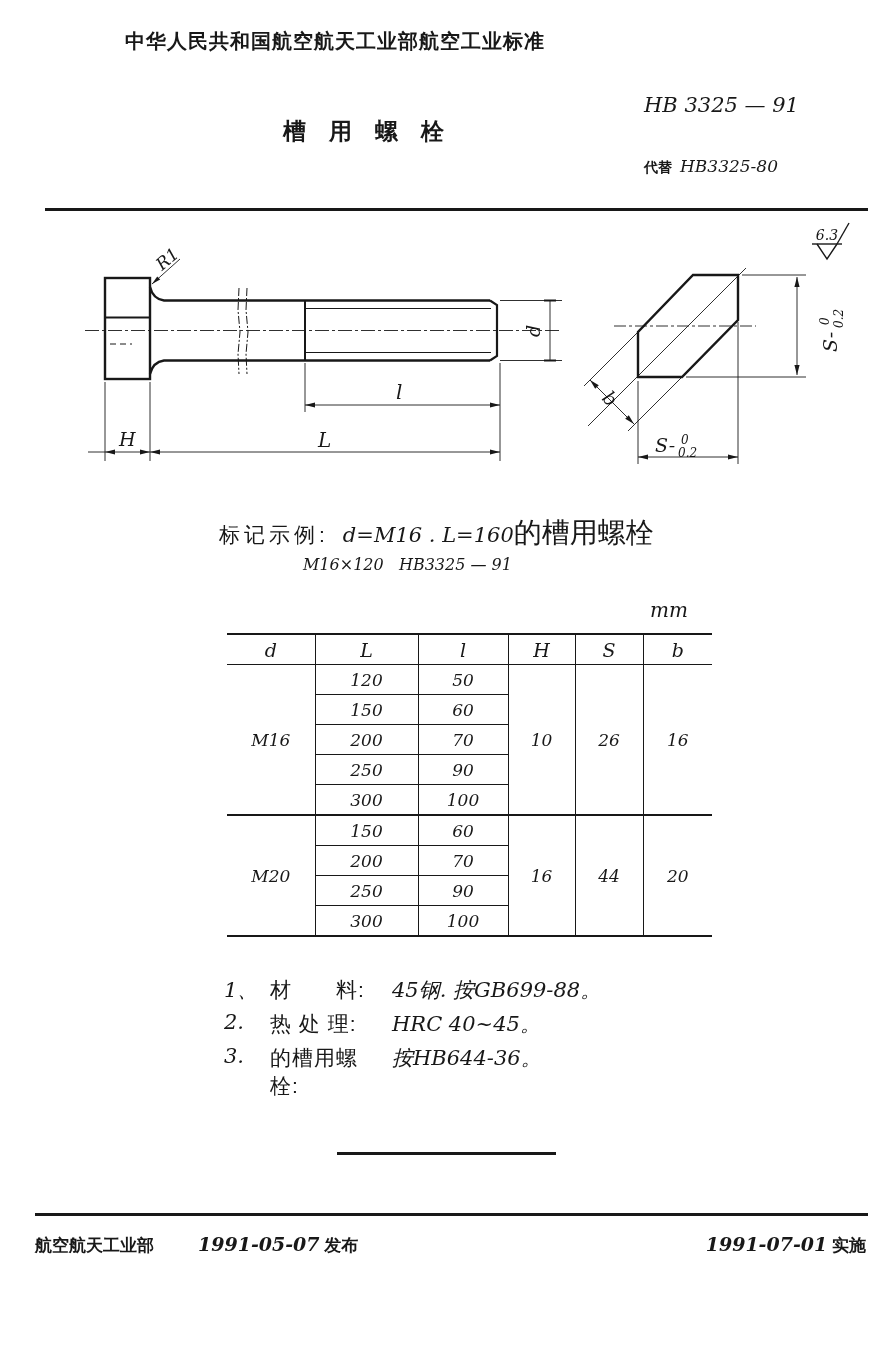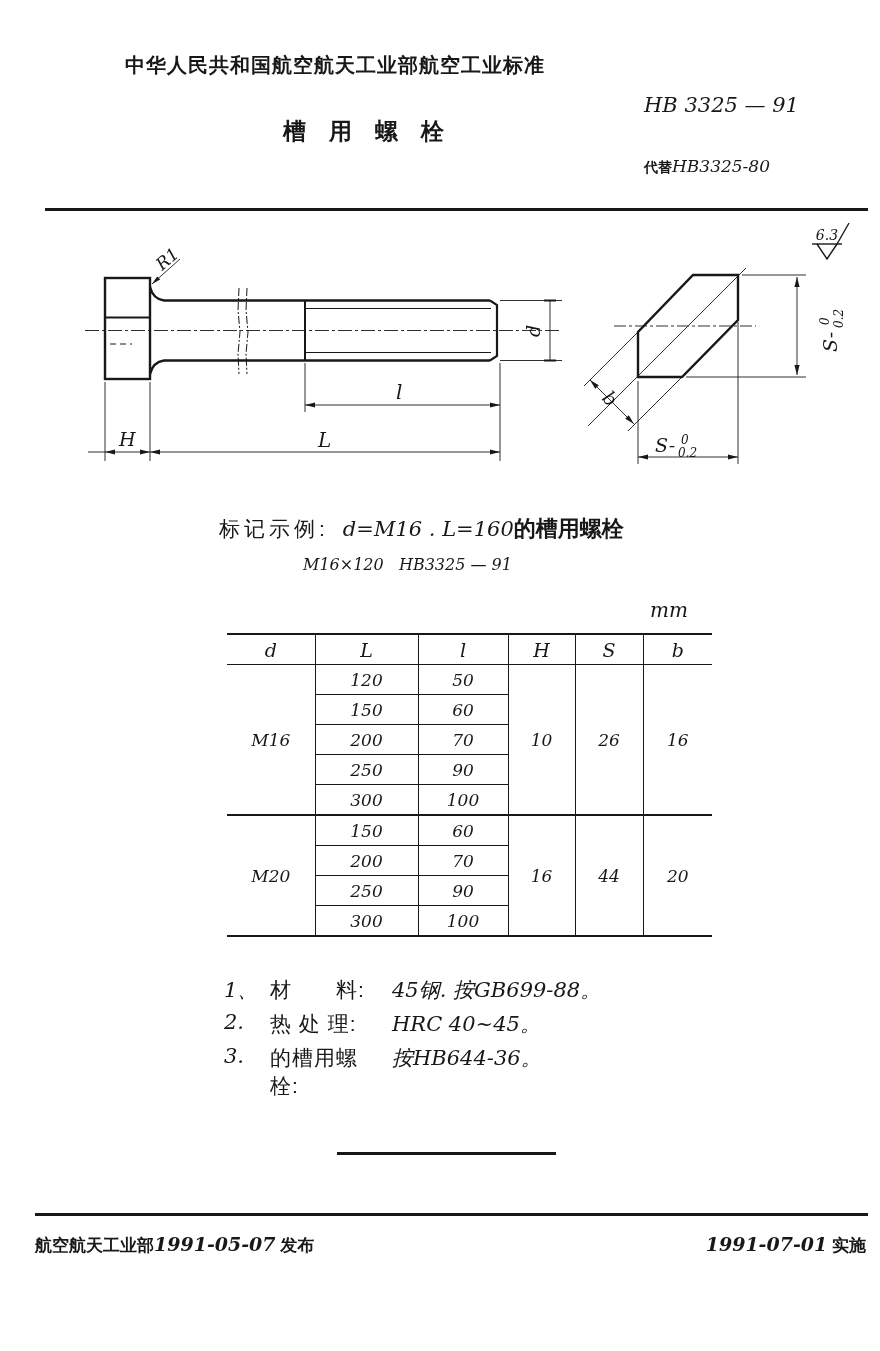--- a/index.html
+++ b/index.html
@@ -3,49 +3,49 @@
 <meta charset="utf-8">
 <style>
   html,body{margin:0;padding:0;background:#e8e8e8;}
   .page{position:relative;width:880px;height:1351px;background:#ffffff;margin:0 auto;
         font-family:"Liberation Sans",sans-serif;color:#181818;overflow:hidden;}
   .abs{position:absolute;}
   .hand{font-family:"DejaVu Serif",serif;font-style:italic;}
   .cn{font-family:"Liberation Sans",sans-serif;}
   .rule{position:absolute;background:#181818;}
   
-  .org-line{left:125px;top:52px;font-size:20px;font-weight:bold;letter-spacing:1px;}
+  .org-line{left:125px;top:28px;font-size:20px;font-weight:bold;letter-spacing:1px;}
   .doc-title{left:283px;top:116px;font-size:23px;font-weight:bold;}
   .std-no{left:644px;top:93px;font-size:21px;}
   .supersedes{left:644px;top:156px;font-size:17px;}
-  .supersedes .lbl{font-size:14px;font-weight:bold;font-style:normal;font-family:"Liberation Sans",sans-serif;}
+  .supersedes .lbl{font-size:14px;font-weight:bold;font-style:normal;font-family:"Liberation Sans",sans-serif;margin-right:8px;}
   
   .example1{left:188px;top:514px;font-size:21px;}
   .example1 .lbl{letter-spacing:4px;margin-right:14px;margin-left:31px;}
-  .example1 .suffix{font-weight:bold;font-size:22px;}
+  .example1 .suffix{font-weight:normal;font-size:28px;}
   .example2{left:303px;top:555px;font-size:16px;white-space:pre;font-style:italic;}
   
   .unit{left:650px;top:598px;font-size:20px;}
   .tablewrap{left:227px;top:633px;border-top:2.8px solid #181818;border-bottom:2.8px solid #181818;}
   table.spec{border-collapse:collapse;table-layout:fixed;width:485px;}
   table.spec td{border:1.4px solid #181818;height:29px;padding:0;text-align:center;
       font-family:"DejaVu Serif",serif;font-style:italic;font-size:17px;color:#181818;}
   table.spec tr.hdr td{font-size:19px;border-top:none;}
   table.spec tr.grp td{border-top:2.2px solid #181818;}
   table.spec tr.last td, table.spec td.tobot{border-bottom:none;}
   table.spec td.no-l{border-left:none;}
   table.spec td.no-r{border-right:none;}
   
   .note{left:224px;font-size:21px;display:flex;}
   .note .num{width:46px;font-family:"DejaVu Serif",serif;font-style:italic;}
   .note .lbl{width:108px;letter-spacing:1px;}
   .note .val{margin-left:14px;}
   
   .foot-left{left:35px;top:1233px;font-size:17px;font-weight:bold;}
-  .foot-left .date,.foot-right .date{font-family:"DejaVu Serif",serif;font-style:italic;font-size:19px;font-weight:bold;}
+  .foot-left .date,.foot-right .date{font-family:"DejaVu Serif",serif;font-style:italic;font-size:19px;font-weight:bold;margin-left:44px;}
   .foot-right{right:14px;top:1233px;font-size:17px;font-weight:bold;}
   svg text{fill:#181818;font-family:"DejaVu Serif",serif;font-style:italic;}
 </style>
 </head>
 <body>
 
 <div class="page">
 
   <div class="abs org-line">中华人民共和国航空航天工业部航空工业标准</div>
   <div class="abs doc-title">槽　用　螺　栓</div>

